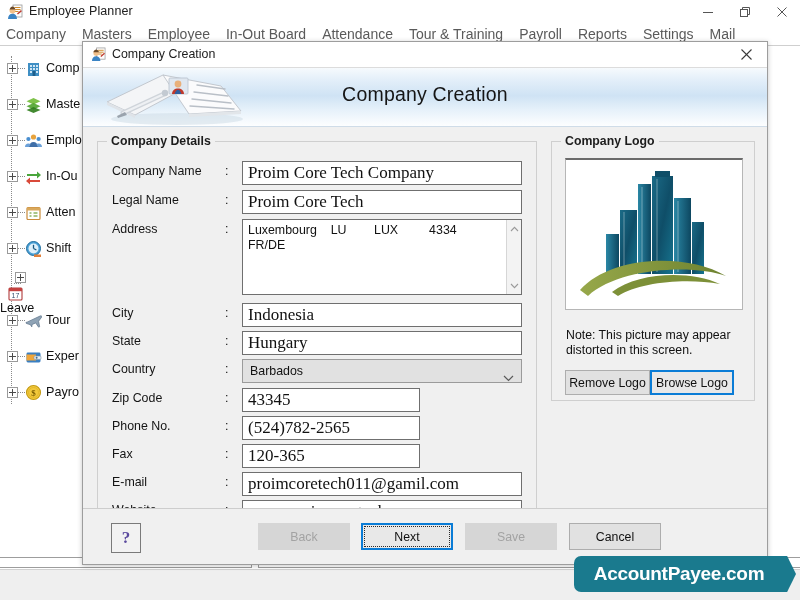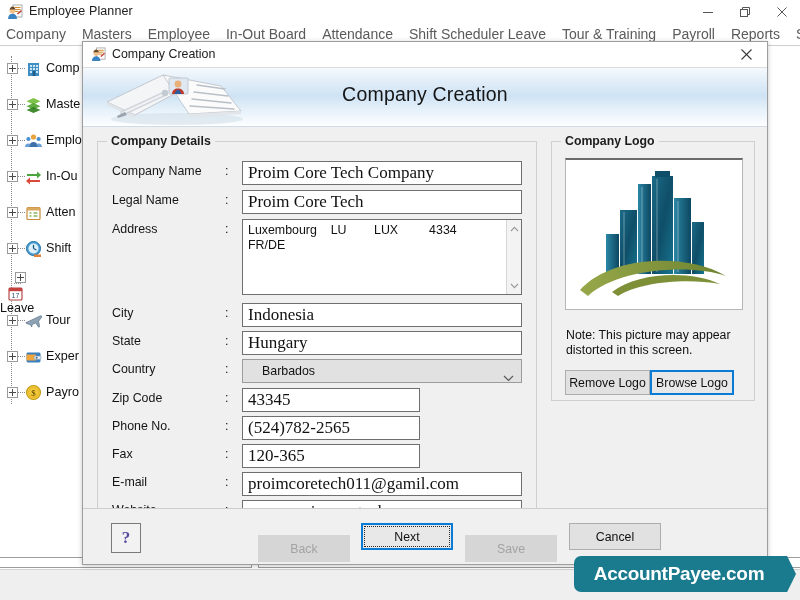--- a/index.html
+++ b/index.html
@@ -107,34 +107,34 @@
   .ta-text{position:absolute;left:5px;top:3px;right:18px;font-size:12.4px;color:#111;
            line-height:15px;white-space:pre;}
   .ta-sb{position:absolute;right:0;top:0;width:15px;height:74px;background:#f3f3f3;
          border-left:1px solid #d6d6d6;box-sizing:border-box;}
   .ta-sb .arw{position:absolute;left:0;width:15px;height:15px;display:flex;align-items:center;
               justify-content:center;color:#9a9a9a;font-size:9px;}
   .ta-sb .up{top:1px;} .ta-sb .dn{bottom:1px;}
 
   .fselect{position:absolute;left:130px;top:0;width:280px;height:24px;box-sizing:border-box;
            border:1px solid #9b9b9b;background:#e1e1e1;font-size:12.4px;color:#111;
-           padding:0 19px;line-height:22px;}
+           padding:0 7px;line-height:22px;}
   .fselect .chev{position:absolute;right:7px;top:7px;color:#5a5a5a;}
 
   
   .logobox{position:absolute;left:13px;top:16px;width:178px;height:152px;background:#fff;
            border:1px solid #b6b6b6;border-top:2px solid #6b6b6b;box-sizing:border-box;overflow:hidden;}
   .lognote{position:absolute;left:14px;top:186px;width:176px;font-size:12.3px;color:#111;
            line-height:15px;}
   .btnrow-logo{position:absolute;left:13px;top:228px;width:178px;display:flex;gap:0;}
   .btn{height:25px;border:1px solid #adadad;background:#e1e1e1;font-size:12.3px;color:#111;
        display:flex;align-items:center;justify-content:center;box-sizing:border-box;
        font-family:"Liberation Sans",sans-serif;}
   .btn.focus{border:2px solid #0a7cd6;background:#e8e8e8;}
-  .btn.disabled{color:#a3a3a3;background:#d6d6d6;border-color:#d6d6d6;margin-top:12px;}
+  .btn.disabled{color:#a3a3a3;background:#d6d6d6;border-color:#d6d6d6;}
   .btn.dotted{border:2px solid #0a7cd6;background:#e8e8e8;position:relative;}
   .btn.dotted:after{content:"";position:absolute;inset:1px;border:1px dotted #2b2b2b;}
 
   
   .footer{position:absolute;left:0;bottom:0;width:100%;height:56px;background:#f0f0f0;
           border-top:1px solid #cdcdcd;box-sizing:border-box;}
   .helpbtn{position:absolute;left:28px;top:14px;width:28px;height:28px;border:1px solid #7a7a7a;
            background:#f2f2f2;display:flex;align-items:center;justify-content:center;
            font-size:17px;color:#5b4a9e;font-weight:bold;font-family:"Liberation Serif",serif;}
   .fbtn{position:absolute;top:14px;width:92px;height:27px;}
@@ -192,21 +192,20 @@
       </div>
     </div>
   </div>
 
   <div class="menubar" id="menubar">
       <div class="mi">Company</div>
       <div class="mi">Masters</div>
       <div class="mi">Employee</div>
       <div class="mi">In-Out Board</div>
       <div class="mi">Attendance</div>
-      <div class="mi">Shift Scheduler Leave</div>
       <div class="mi">Tour &amp; Training</div>
       <div class="mi">Payroll</div>
       <div class="mi">Reports</div>
       <div class="mi">Settings</div>
       <div class="mi">Mail</div>
     </div>
 
   <div class="clientarea"></div>
 
   <div class="treepanel">

